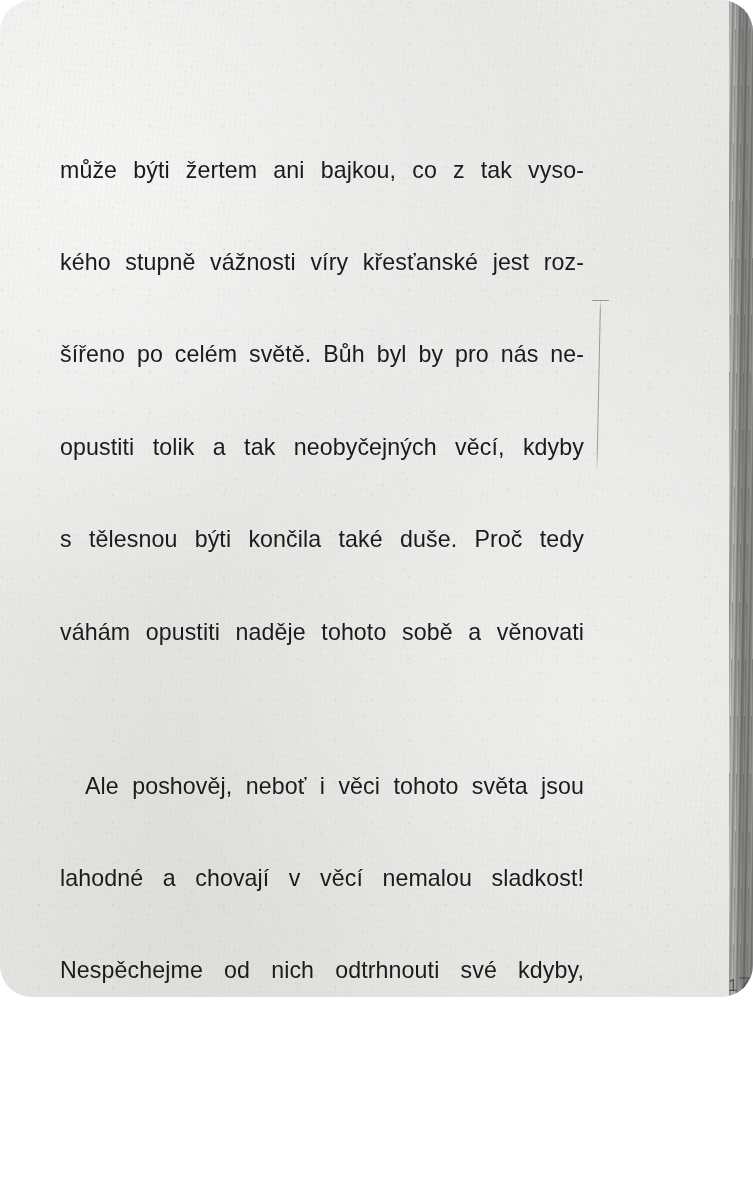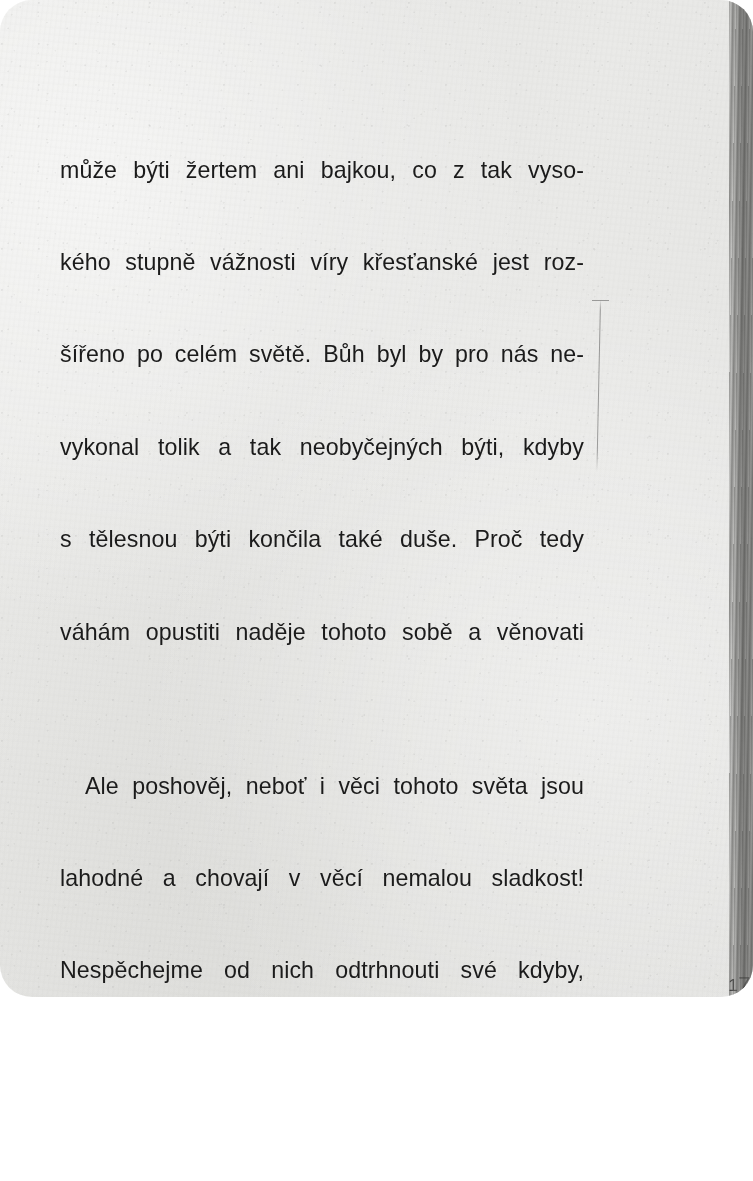--- a/index.html
+++ b/index.html
@@ -171,21 +171,21 @@
 
   <div class="grain"></div>
   <div class="grain2"></div>
 
   <div class="textblock">
 
     <p class="para">
       <span class="line">může býti žertem ani bajkou, co z tak vyso-</span>
       <span class="line">kého stupně vážnosti víry křesťanské jest roz-</span>
       <span class="line">šířeno po celém světě. Bůh byl by pro nás ne-</span>
-      <span class="line">vykonal tolik a tak neobyčejných býti, kdyby</span>
+      <span class="line">opustiti tolik a tak neobyčejných věcí, kdyby</span>
       <span class="line">s tělesnou býti končila také duše. Proč tedy</span>
       <span class="line">váhám opustiti naděje tohoto sobě a věnovati</span>
     </p>
 
     <p class="para">
       <span class="line indent">Ale poshověj, neboť i věci tohoto světa jsou</span>
       <span class="line">lahodné a chovají v věcí nemalou sladkost!</span>
       <span class="line">Nespěchejme od nich odtrhnouti své kdyby,</span>
       
       

